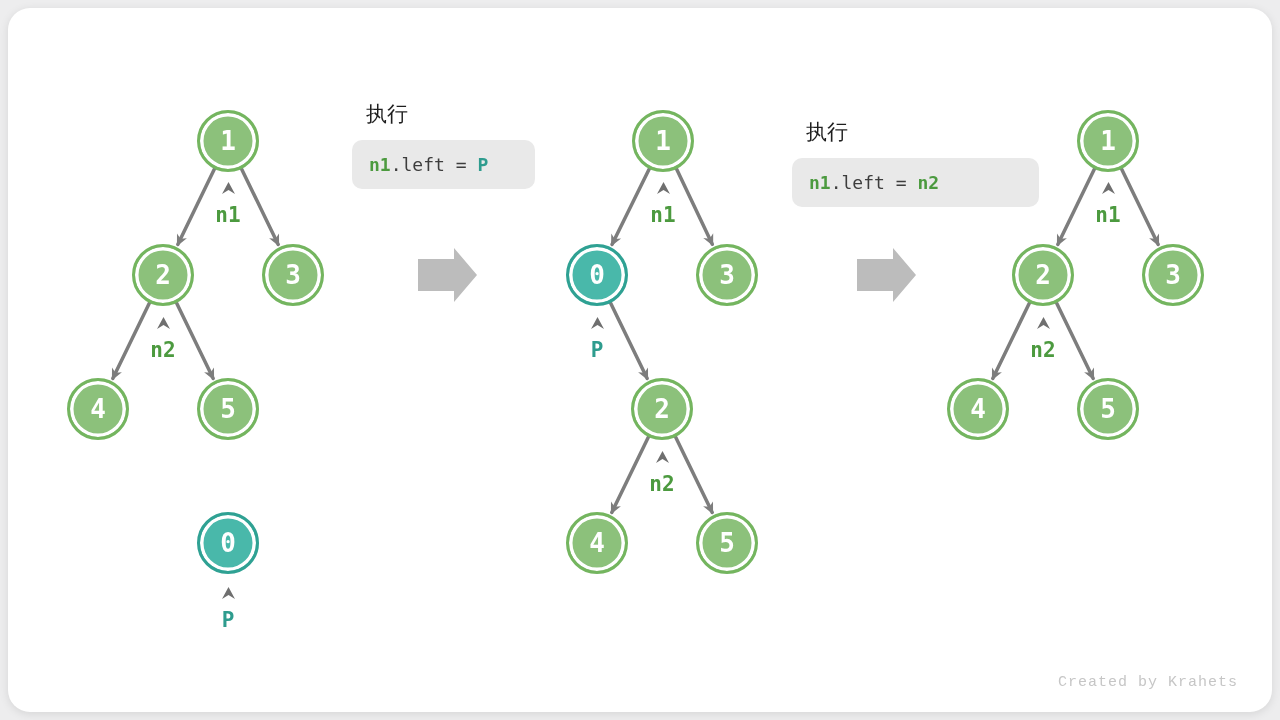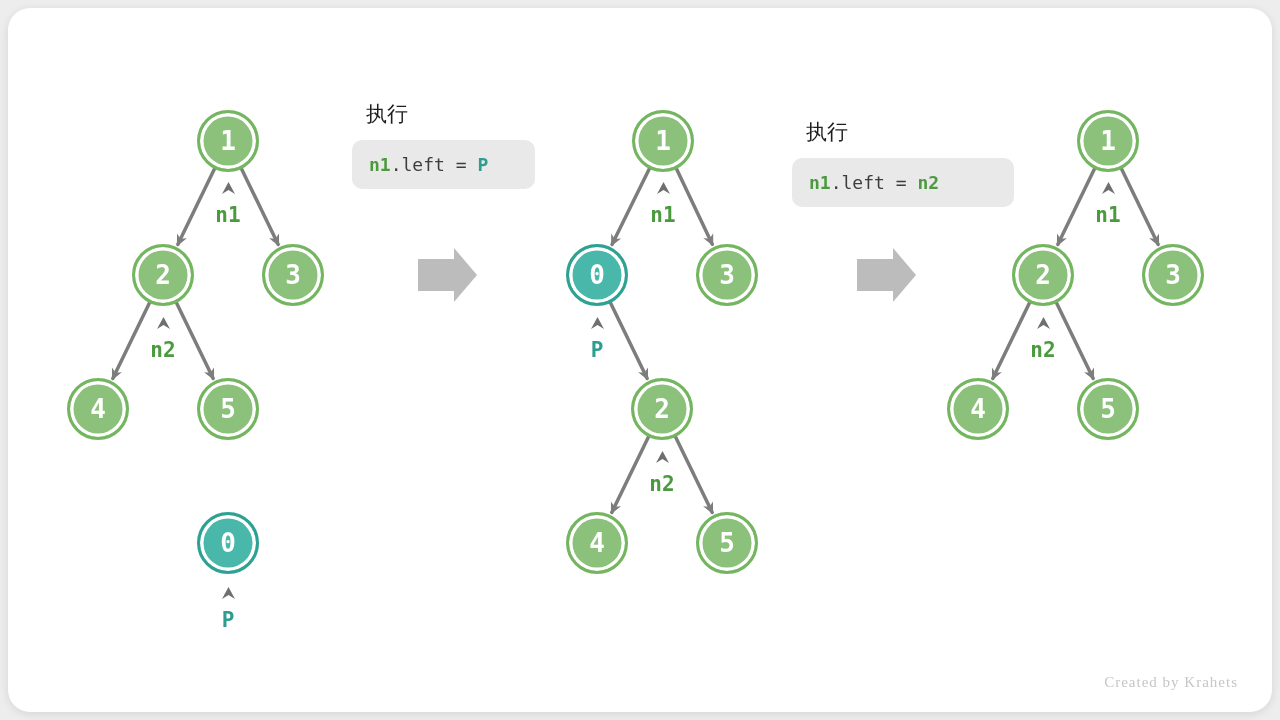--- a/index.html
+++ b/index.html
@@ -46,21 +46,21 @@
     font-family:"DejaVu Sans Mono", monospace;font-size:18px;color:#3d3d3d;
   }
   .code-line{white-space:pre;line-height:33px;}
   .tok-green{color:#4c9a3f;font-weight:bold;}
   .tok-teal{color:#2e9c8e;font-weight:bold;}
 
   .block-arrow{position:absolute;width:60px;height:54px;}
 
   .watermark{
     position:absolute;right:42px;top:674px;
-    font-family:Liberation Serif, serif;font-size:15px;color:#c6c6c6;letter-spacing:1px;
+    font-family:Liberation Mono, monospace;font-size:15px;color:#c6c6c6;letter-spacing:1px;
   }
 </style>
 </head>
 <body>
 
 <div class="card"></div>
 
 <div class="stage">
 
   <svg class="edges" width="1280" height="720" viewBox="0 0 1280 720">
@@ -167,21 +167,21 @@
       </svg></div>
   <div class="ptr-label teal" style="left:567px;top:338px">P</div>
 
   <div class="caret" style="left:656px;top:449px">
     <svg width="13" height="12" viewBox="0 0 13 12">
         <polygon points="6.5,0 13,12 6.5,8 0,12" fill="#6f6f6f"></polygon>
       </svg></div>
   <div class="ptr-label green" style="left:632px;top:472px">n2</div>
 
   <div class="exec-title" style="left:806px;top:118px">执行</div>
-  <div class="code-box" style="left:792px;top:158px;width:222px">
+  <div class="code-box" style="left:792px;top:158px;width:247px">
     <div class="code-line"><span class="tok-green">n1</span><span>.left = </span><span class="tok-green">n2</span></div>
   </div>
 
   <div class="block-arrow" style="left:857px;top:248px">
     <svg width="60" height="54" viewBox="0 0 60 54">
         <polygon points="0,11 36,11 36,0 59,27 36,54 36,43 0,43" fill="#bcbcbc"></polygon>
       </svg></div>
 
   <div class="node green" style="left:1077px;top:110px">
     <span>1</span>

